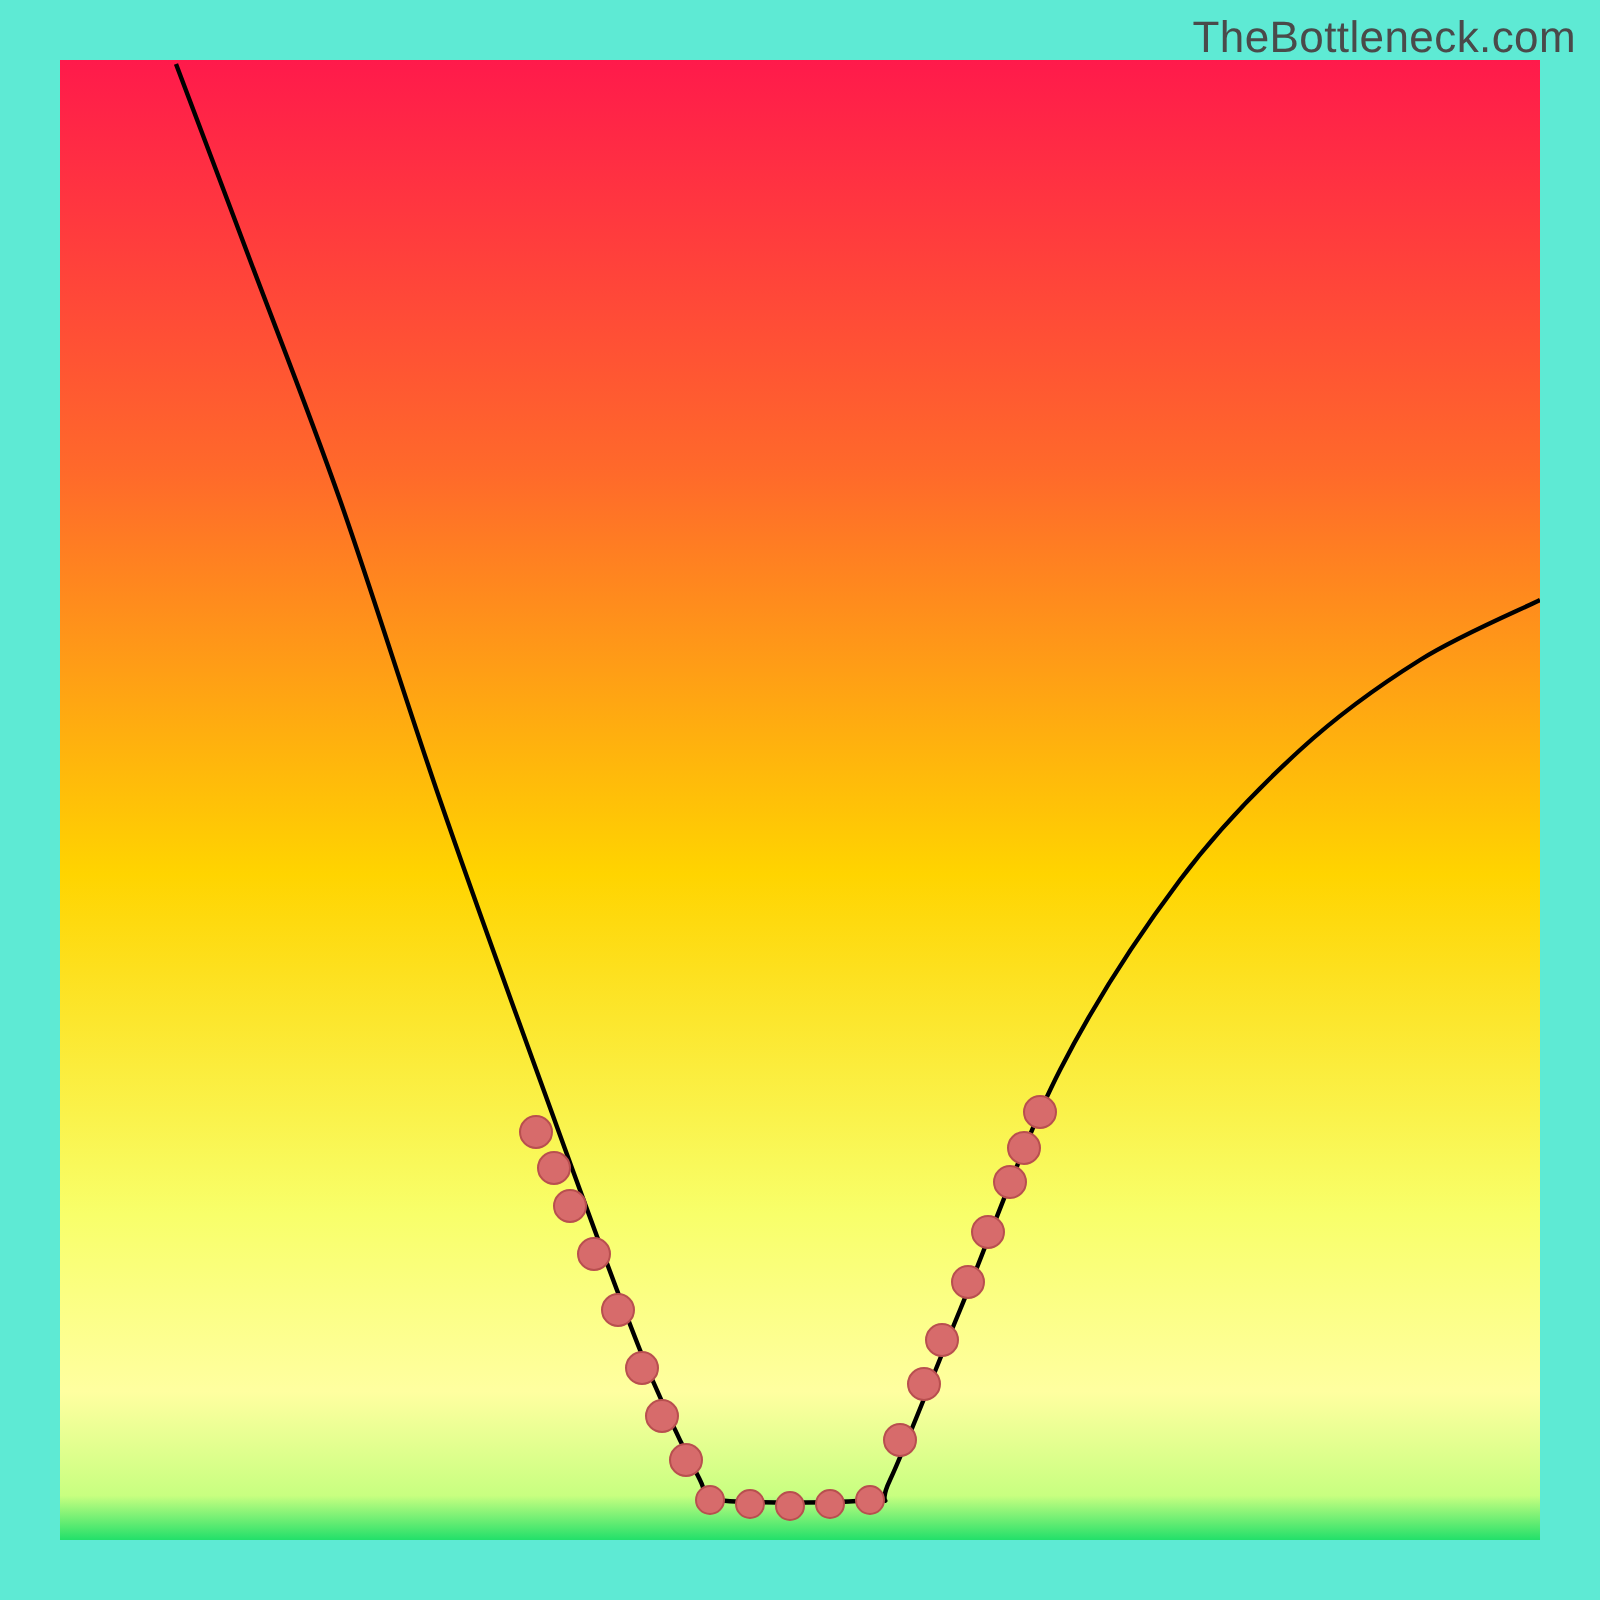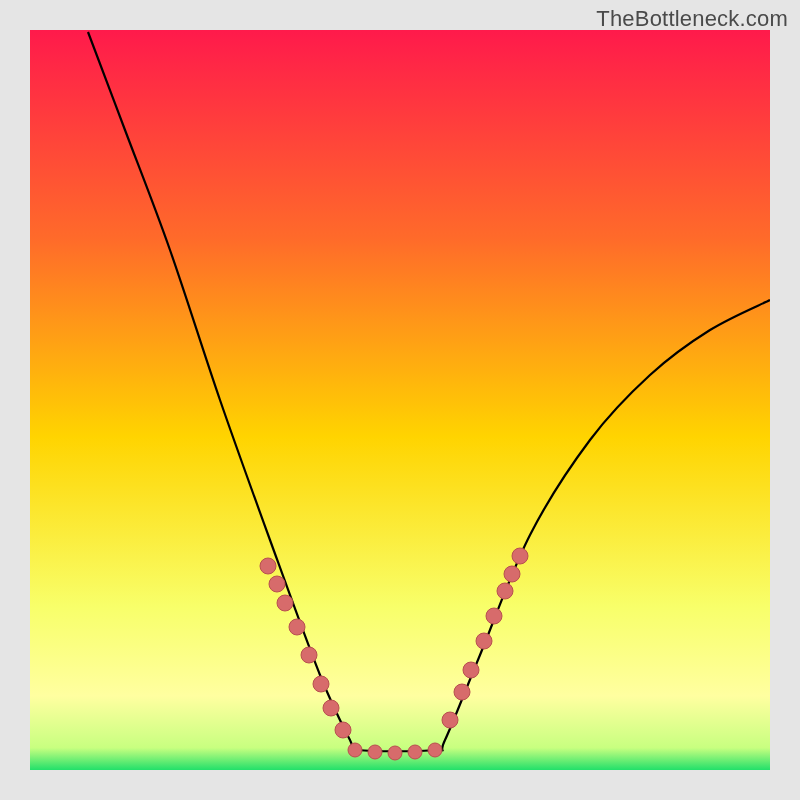--- a/index.html
+++ b/index.html
@@ -8,21 +8,21 @@
     width: 800px;
     height: 800px;
     overflow: hidden;
     font-family: Arial, Helvetica, sans-serif;
     background: #000;
   }
   .frame {
     position: relative;
     width: 800px;
     height: 800px;
-    background: #e5e5e5;
+    background: #5eead4;
     box-sizing: border-box;
   }
   .watermark {
     position: absolute;
     top: 6px;
     right: 12px;
     color: #4a4a4a;
     font-size: 22px;
     font-weight: 500;
     letter-spacing: 0.2px;

